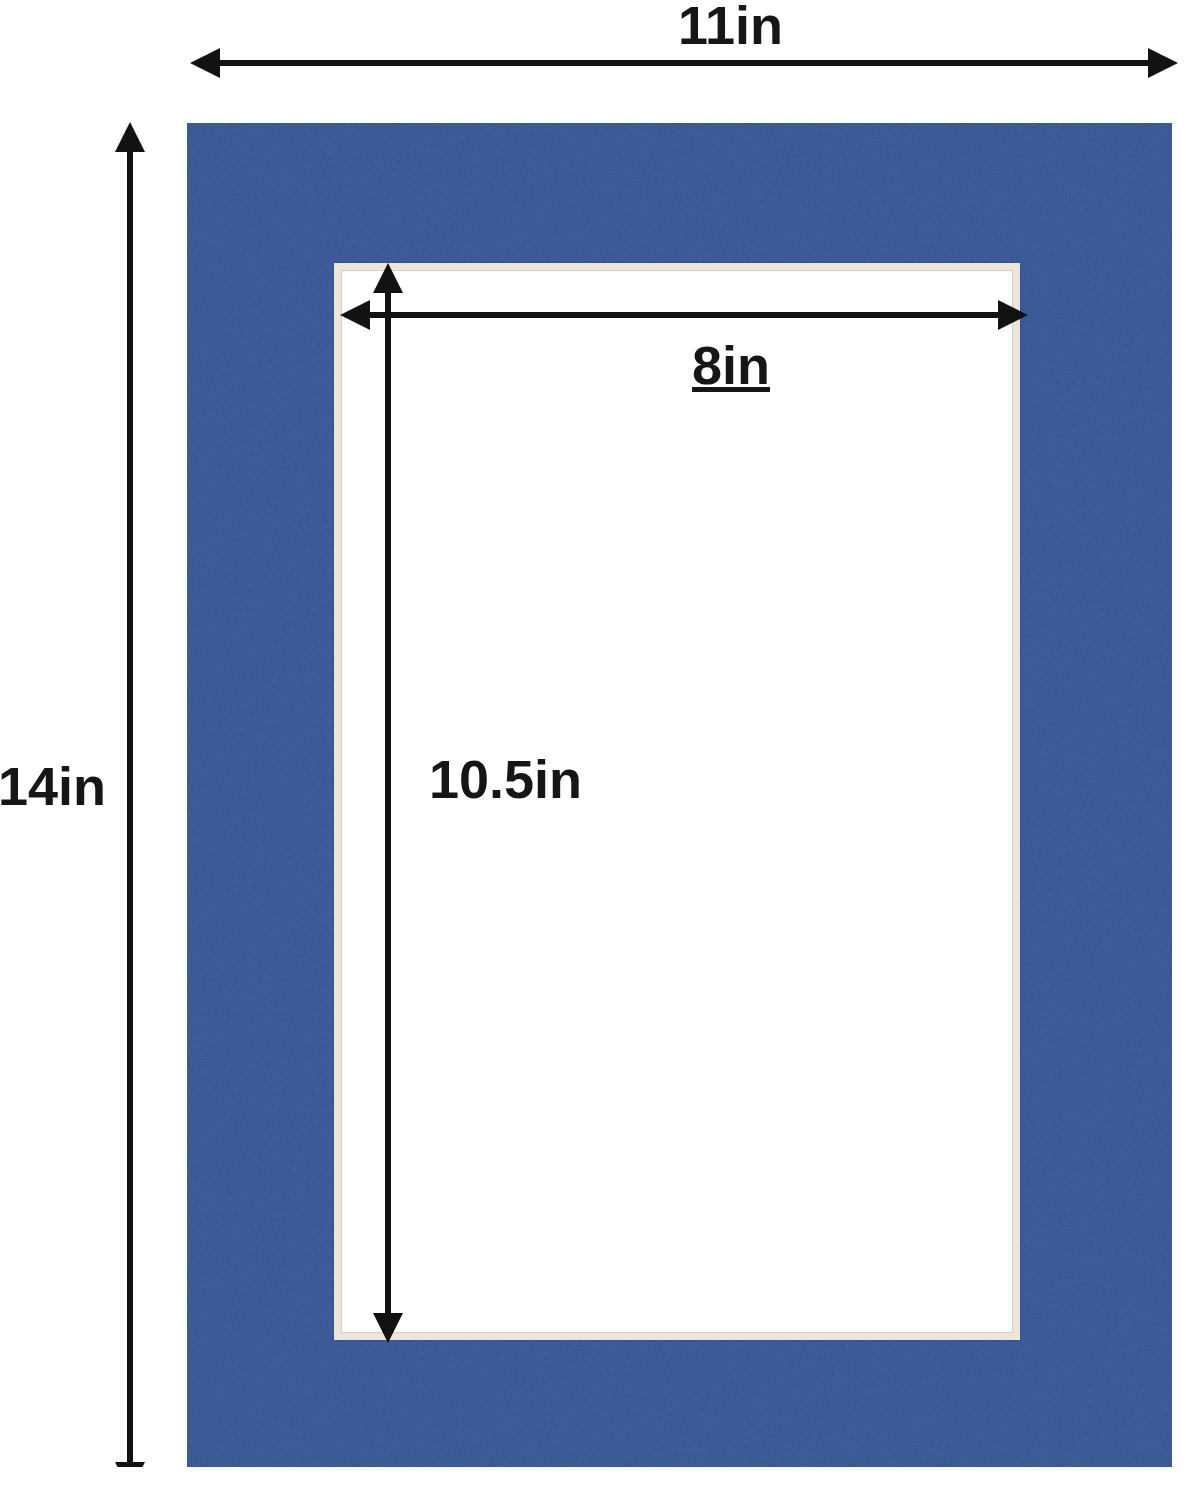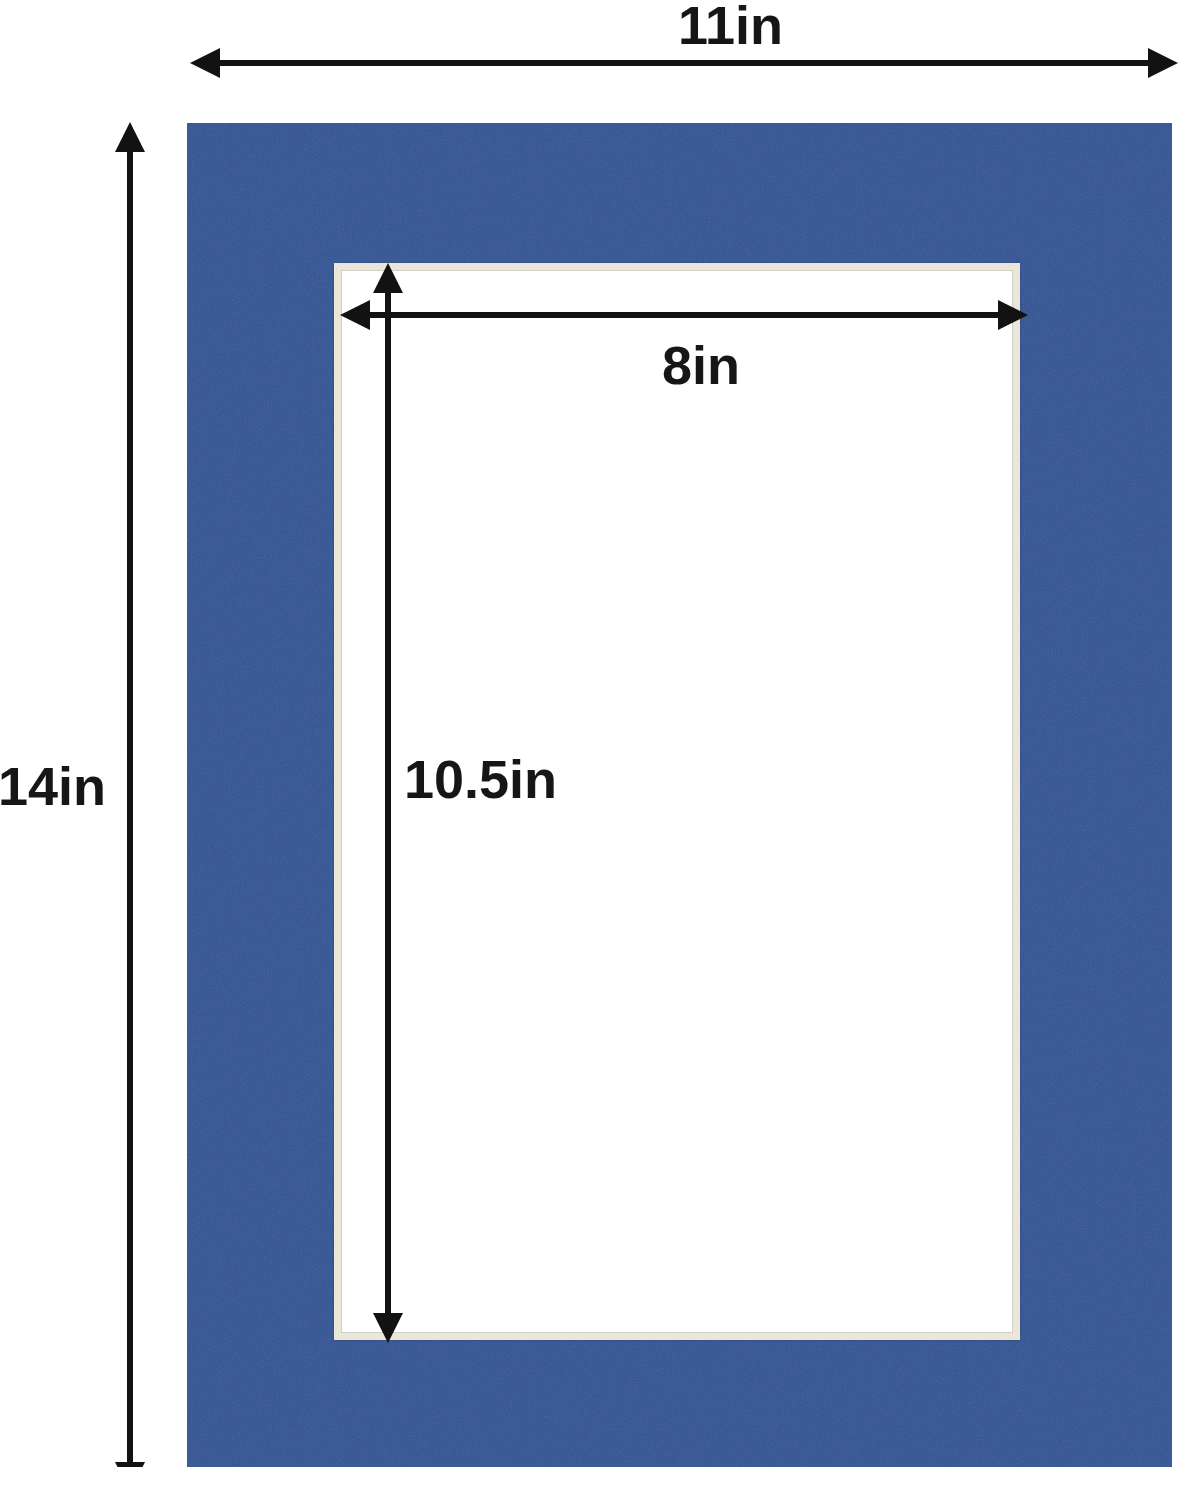--- a/index.html
+++ b/index.html
@@ -65,22 +65,22 @@
   .arrow-opening-height{left:372px;top:263px;width:32px;height:1080px;}
 
   
   .dim-label{
     position:absolute;z-index:11;
     font-weight:700;font-size:54px;line-height:1;
     color:#161616;letter-spacing:0;white-space:nowrap;
   }
   .label-outer-width {left:678px;top:-2px;}
   .label-outer-height{left:-2px;top:759px;}
-  .label-opening-width {left:662px;top:338px;}
-  .label-opening-height{left:404px;top:752px;}
+  .label-opening-width {left:692px;top:338px;text-decoration:underline;}
+  .label-opening-height{left:429px;top:752px;}
 </style>
 </head>
 <body>
 
 <div class="canvas">
 
   <div class="mat">
     <svg class="texture" aria-hidden="true">
       <filter id="paperNoise" x="0" y="0" width="100%" height="100%">
         <feTurbulence type="fractalNoise" baseFrequency="0.9" numOctaves="2" stitchTiles="stitch"></feTurbulence>

